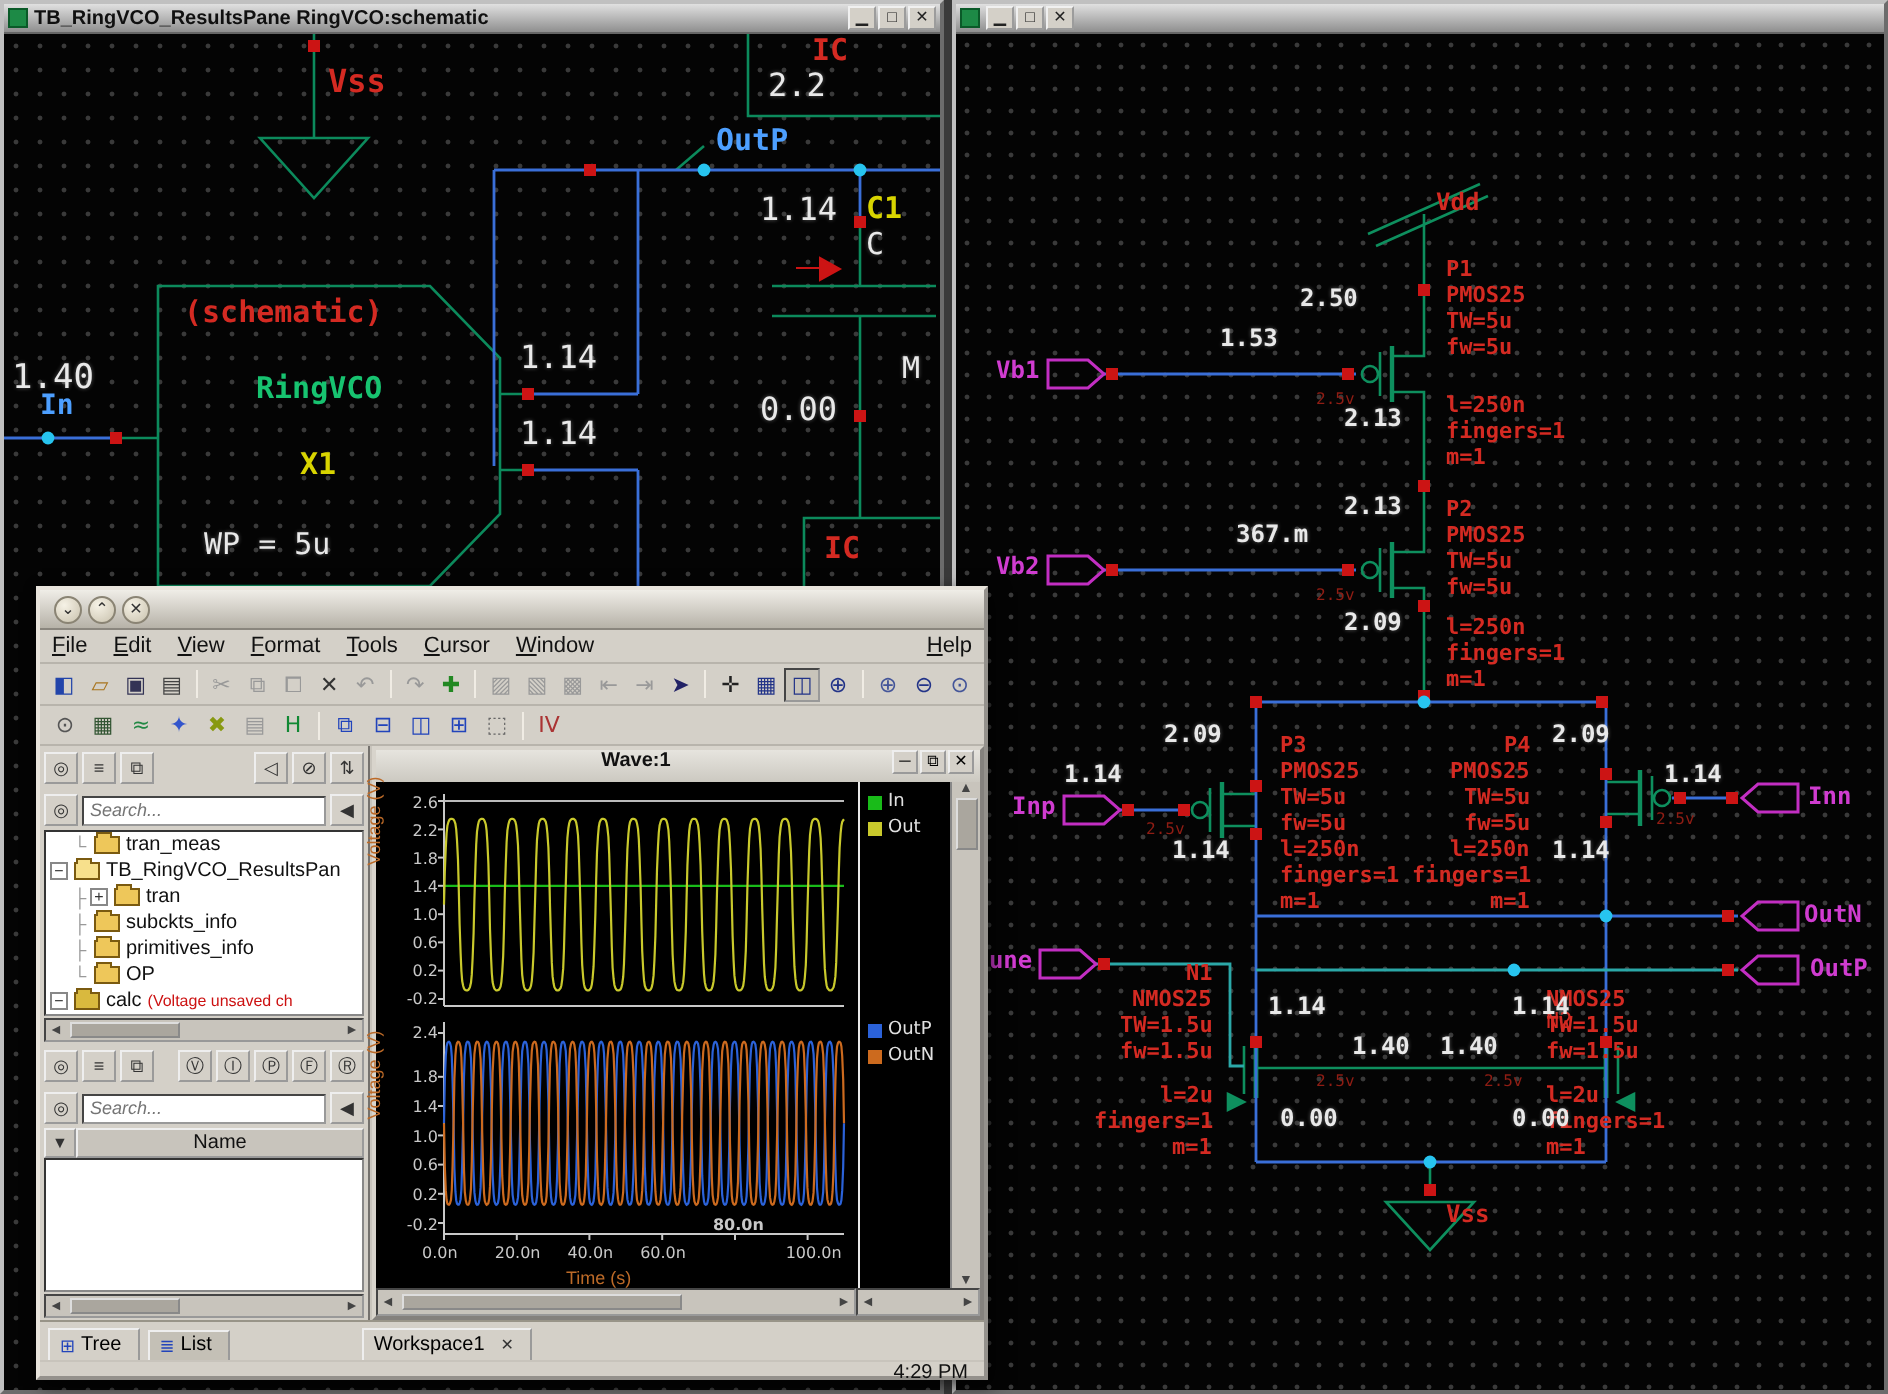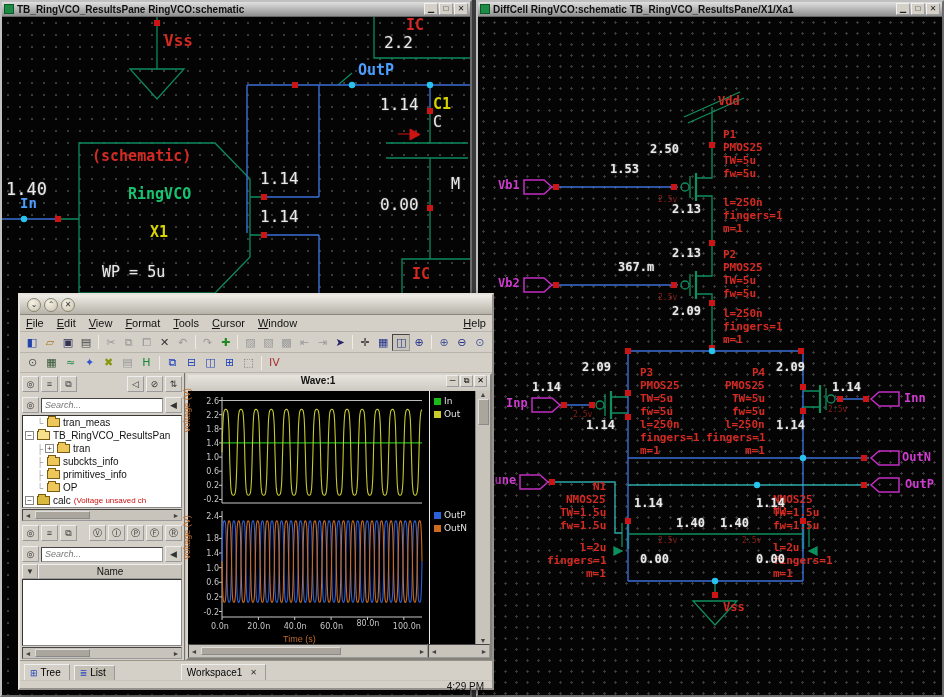--- a/index.html
+++ b/index.html
@@ -168,21 +168,20 @@
           <span class="sch-label c-white" style="left: 4px; top: 164px; font-size: 17px;">1.40</span>
           <span class="sch-label c-blue" style="left: 18px; top: 179px; font-size: 14px; font-weight: bold;">In</span>
           <span class="sch-label c-red" style="left: 410px; top: 250px; font-size: 15px; font-weight: bold;">IC</span>
         </div>
     </div>
   </div>
 
   <div class="win" id="win-right" style="left:476px;top:0;width:468px;height:697px">
     <div class="tbar">
       <span class="ticon"></span>
-      <span class="ttext">DiffCell RingVCO:schematic TB_RingVCO_ResultsPane/X1/Xa1</span>
       <span class="tbtns">
         <span class="tbtn">▁</span>
         <span class="tbtn">□</span>
         <span class="tbtn">✕</span>
       </span>
     </div>
     <div class="sch" id="right-canvas" style="background-size:11px 11px">
       <svg width="464" height="680">
         <g stroke="#0e8f5e" fill="none" stroke-width="1.3">
           <path d="M206,100 L262,75 M210,106 L266,81 M234,90 V128"></path>
@@ -560,21 +559,21 @@
                 <span class="ytick" style="top: 27.4138px;">1.8</span>
                 <span class="ytick" style="top: 42.0345px;">1.4</span>
                 <span class="ytick" style="top: 56.6552px;">1.0</span>
                 <span class="ytick" style="top: 71.2759px;">0.6</span>
                 <span class="ytick" style="top: 85.8966px;">0.2</span>
                 <span class="ytick" style="top: 100.517px;">-0.2</span>
                 <span class="xtick" style="left: 23px; top: 115px;">0.0n</span>
                 <span class="xtick" style="left: 59.3636px; top: 115px;">20.0n</span>
                 <span class="xtick" style="left: 95.7273px; top: 115px;">40.0n</span>
                 <span class="xtick" style="left: 132.091px; top: 115px;">60.0n</span>
-                <span class="xtick" style="left: 168.455px; top: 112px;">80.0n</span>
+                <span class="xtick" style="left: 168.455px; top: 101px; font-weight: bold;">80.0n</span>
                 <span class="xtick" style="left: 204.818px; top: 115px;">100.0n</span>
               </div>
           </div>
           <div id="legend-col">
             <div id="legend1">
                 <div class="legend-item">
                   <span class="swatch" style="background: rgb(25, 187, 25);"></span>
                   <span class="legend-text">In</span>
                 </div>
                 <div class="legend-item">

